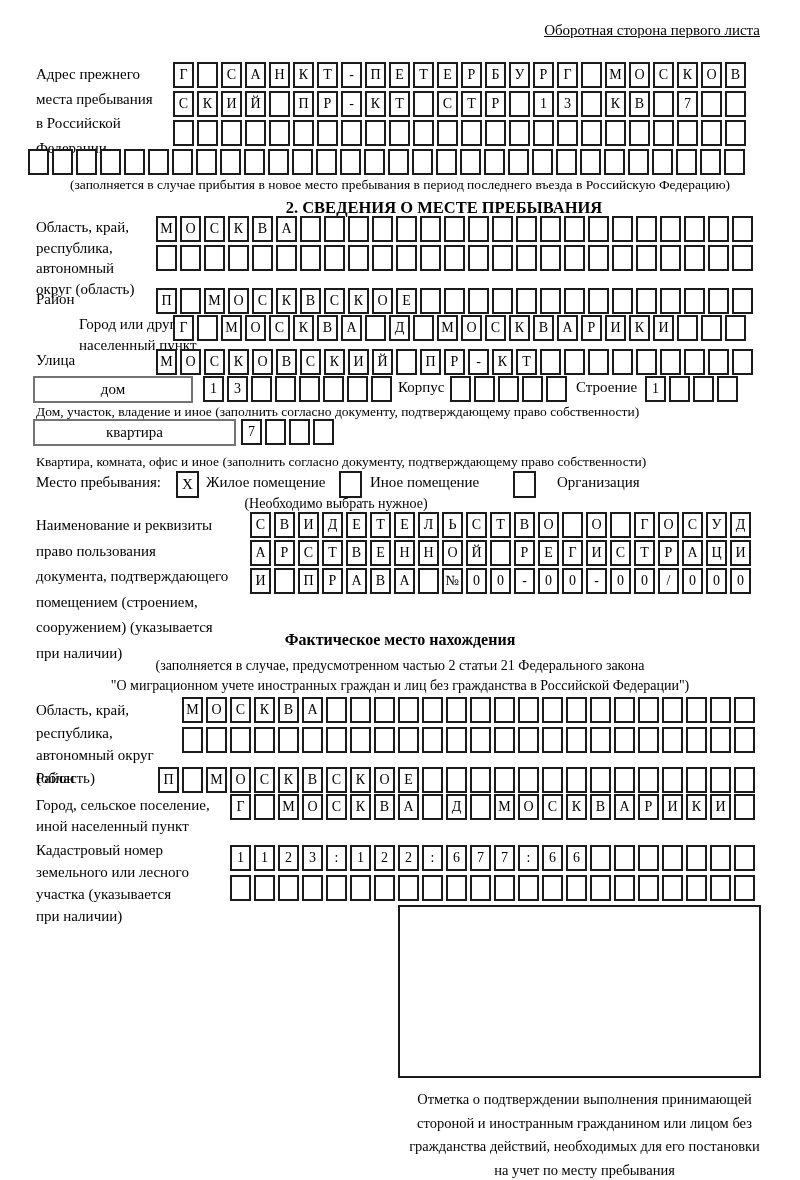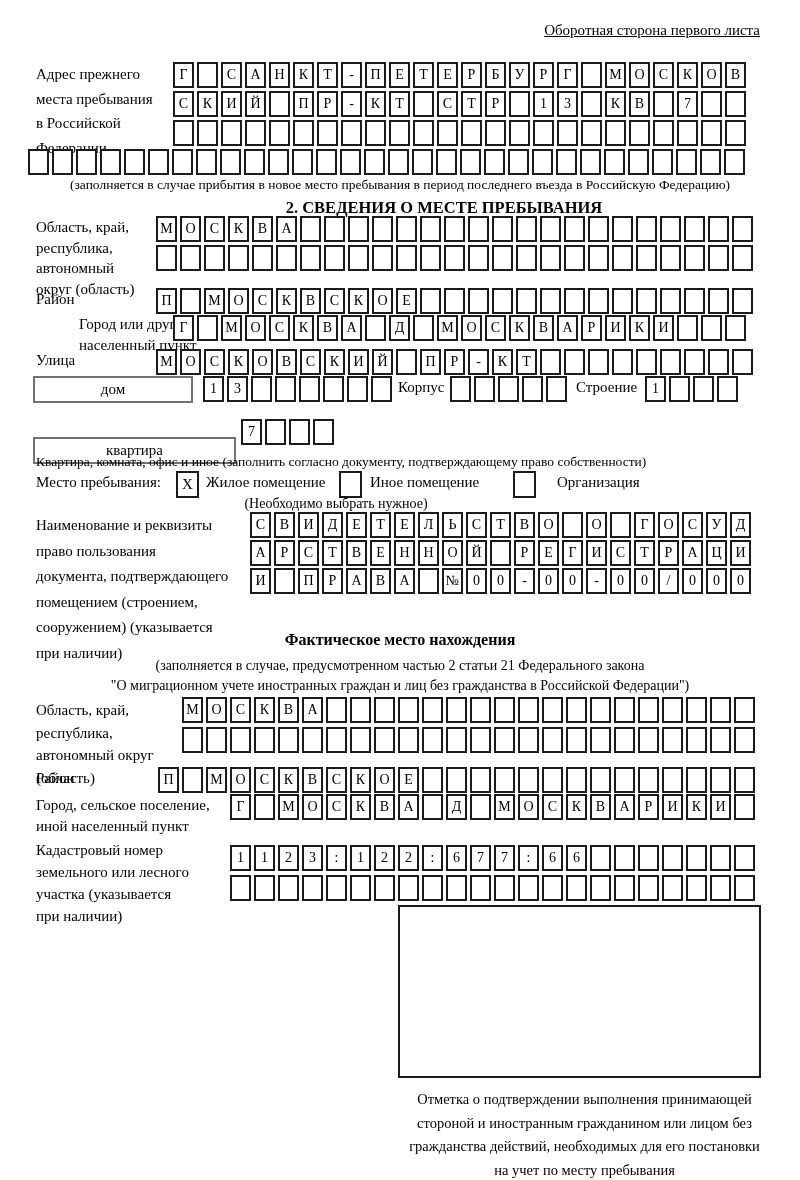--- a/index.html
+++ b/index.html
@@ -323,22 +323,23 @@
       <div class="cell"></div>
       <div class="cell"></div>
     </div>
   <div class="abs lbl" style="left:576px;top:379px;">Строение</div>
   <div class="abs row" style="left:645px;top:376px;">
       <div class="cell">1</div>
       <div class="cell"></div>
       <div class="cell"></div>
       <div class="cell"></div>
     </div>
-
-  <div class="abs widebox" style="left:33px;top:437px;width:203px;">квартира</div>
+  <div class="abs cap" style="left:36px;top:404px;">Дом, участок, владение и иное (заполнить согласно документу, подтверждающему право собственности)</div>
+
+  <div class="abs widebox" style="left:33px;top:419px;width:203px;">квартира</div>
   <div class="abs row" style="left:241px;top:419px;">
       <div class="cell">7</div>
       <div class="cell"></div>
       <div class="cell"></div>
       <div class="cell"></div>
     </div>
   <div class="abs cap" style="left:36px;top:447px;margin-top:7px;">Квартира, комната, офис и иное (заполнить согласно документу, подтверждающему право собственности)</div>
 
   <div class="abs lbl" style="left:36px;top:474px;">Место пребывания:</div>
   <div class="abs cell chk" style="left:176px;top:471px;">X</div>

